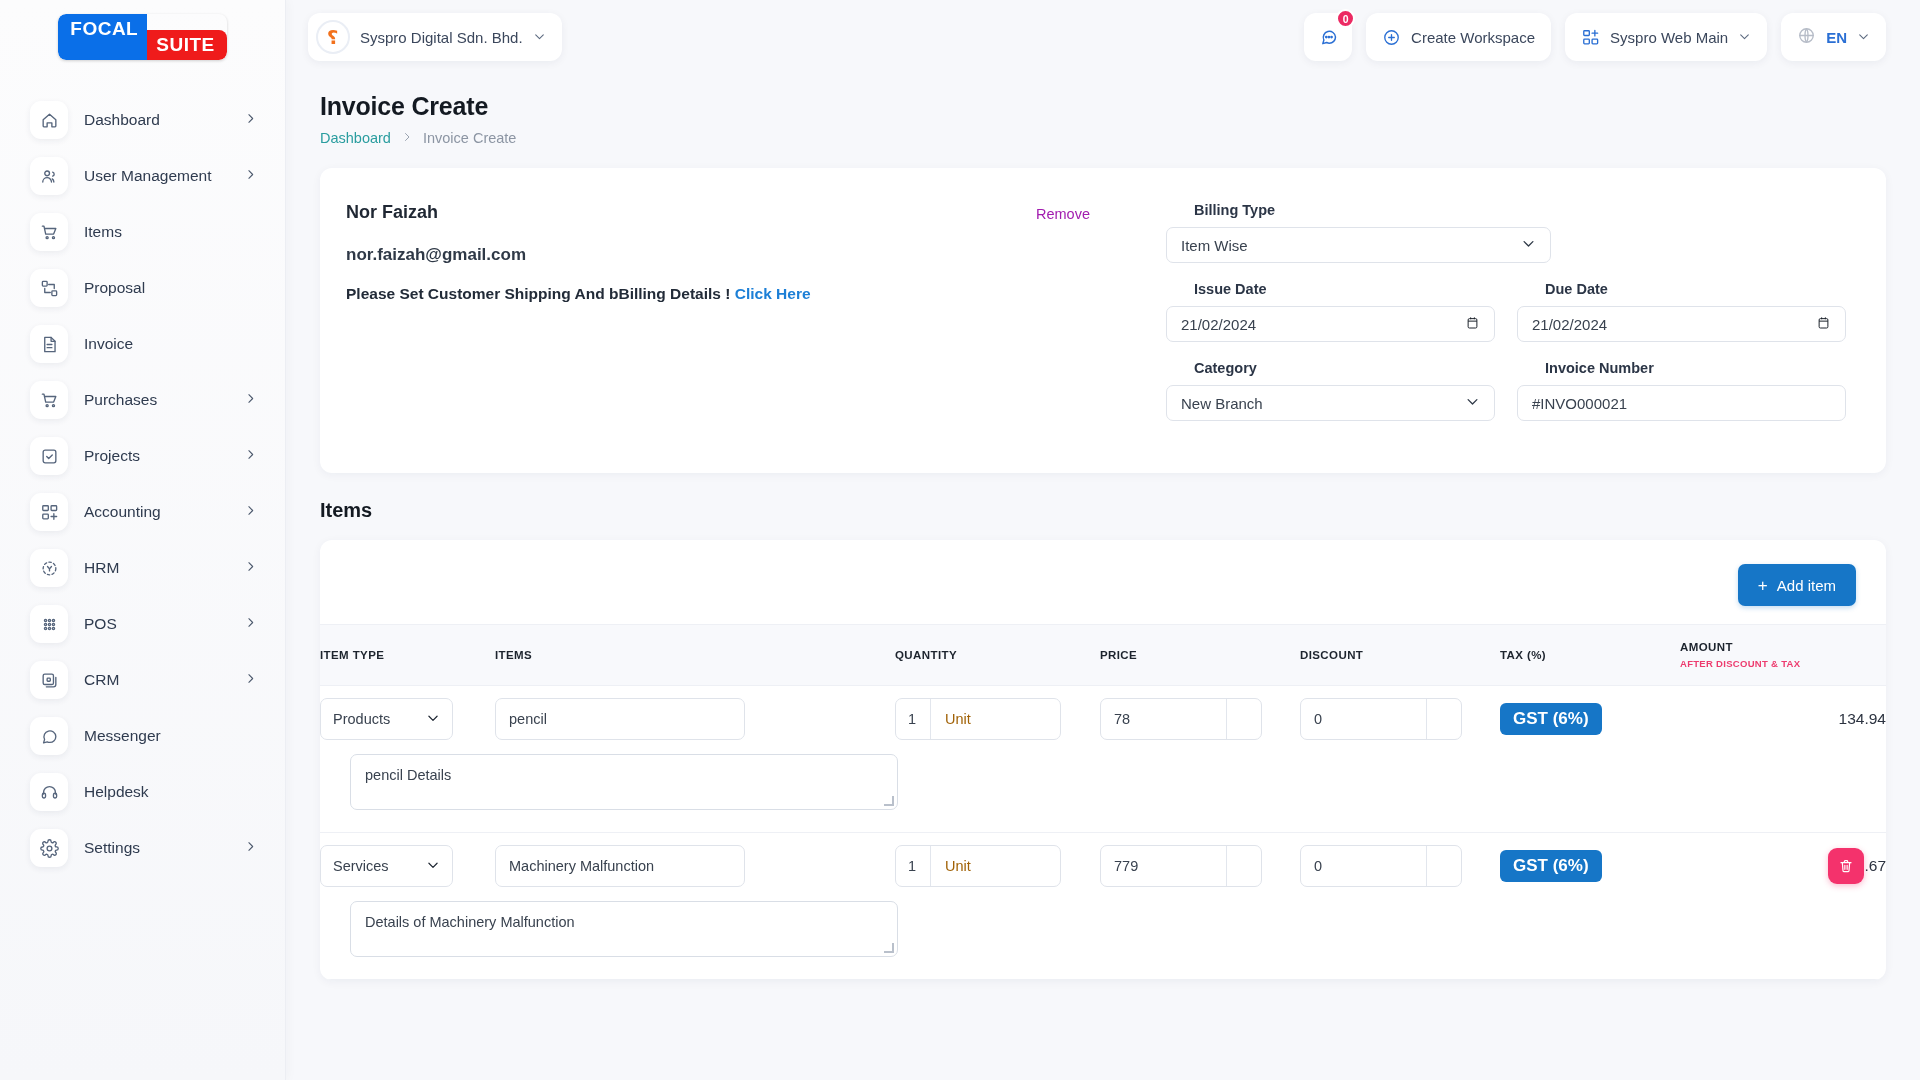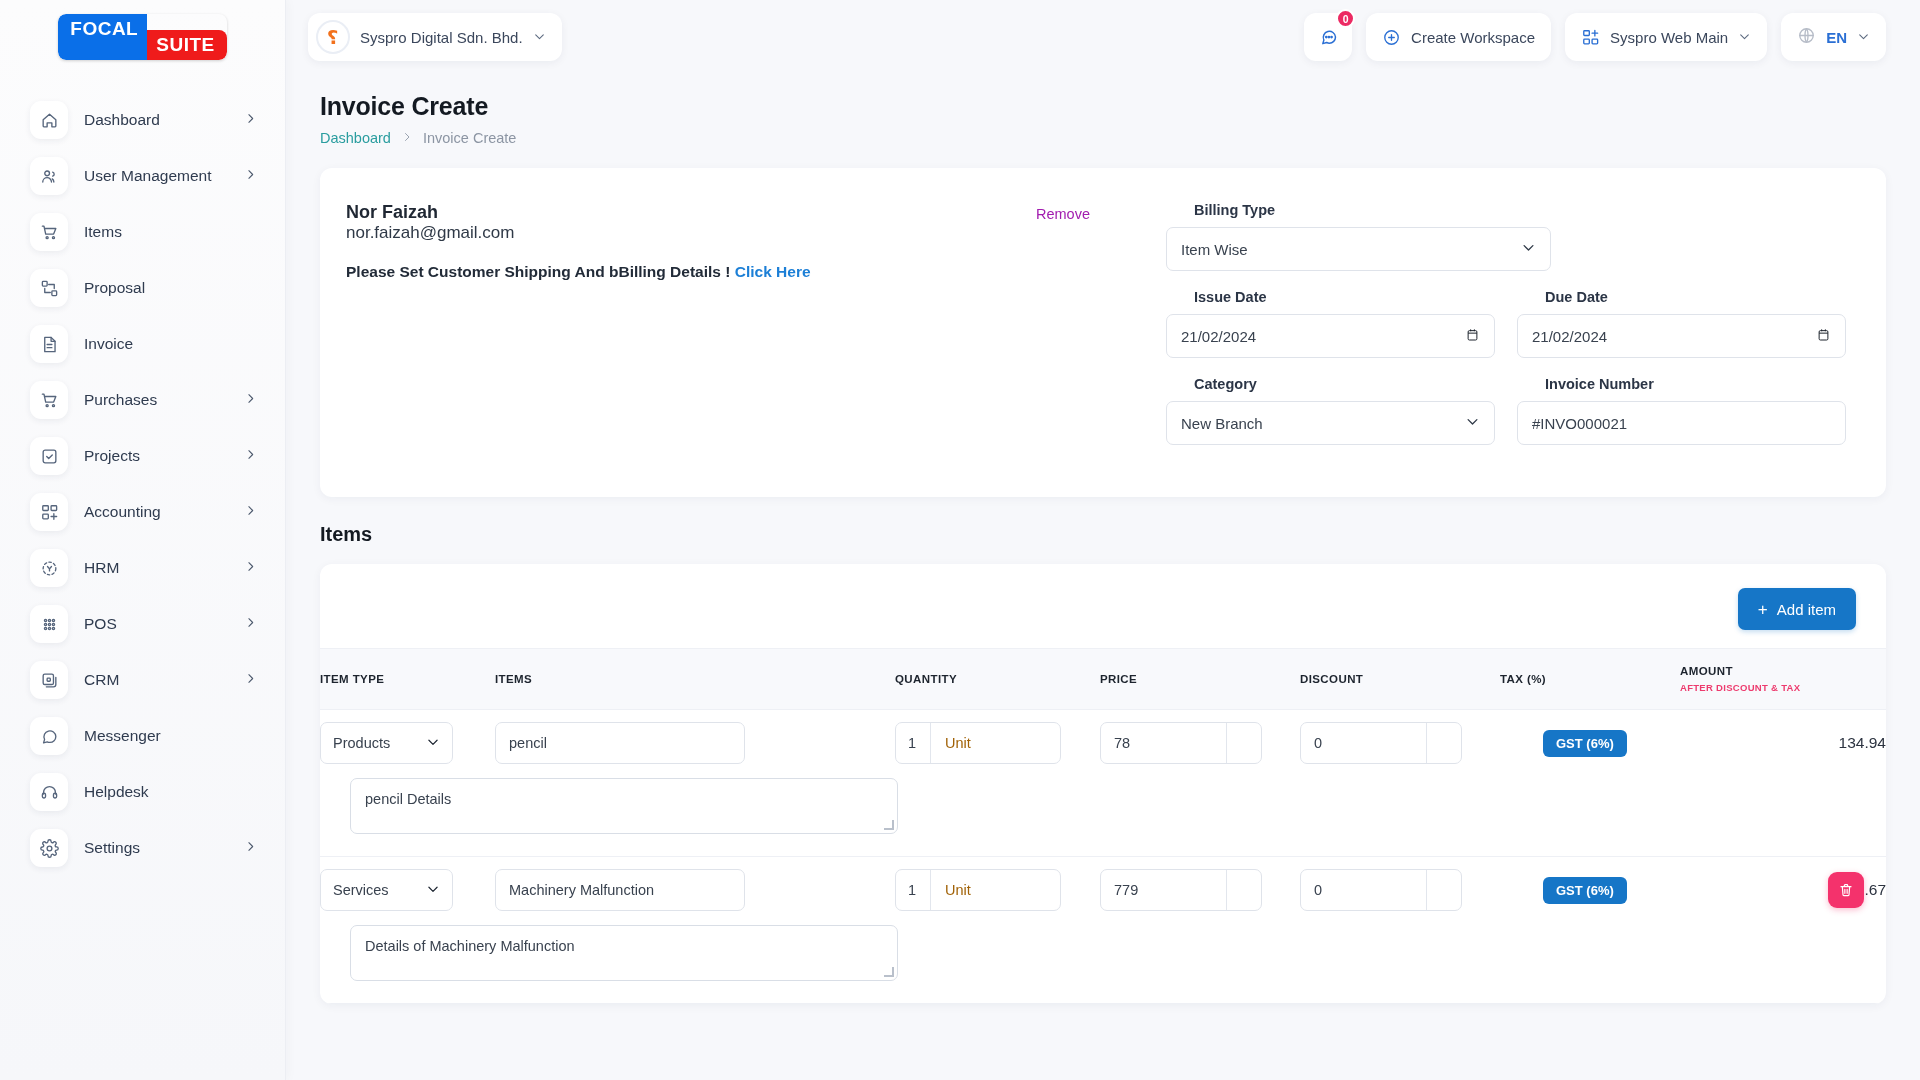--- a/index.html
+++ b/index.html
@@ -91,32 +91,32 @@
   .bc-sep svg{ width:12px;height:12px;stroke:#9aa3b0;stroke-width:2;fill:none;stroke-linecap:round;stroke-linejoin:round;}
   .bc-cur { color:#8c95a3; }
 
   .card {
     background:#fff; border-radius: 12px; margin-top: 22px;
     box-shadow: 0 2px 10px rgba(24,40,72,.05);
   }
   .card-inner { display:flex; padding: 34px 40px 34px 26px; gap: 20px; }
   .cust-col { width: 800px; flex: 0 0 800px; position:relative; padding-left:  0px; }
   .cust-name { font-size: 18px; font-weight:600; color:#1f2733; }
-  .cust-mail { font-size: 17px; color:#2f3947; margin-top: 0; }
+  .cust-mail { font-size: 17px; color:#2f3947; margin-top: 22px; font-weight: bold; }
   .cust-note { margin-top: 20px; font-size:15.5px; font-weight:700; color:#222b38; }
   .cust-note a { color:#1c7fd6; font-weight:600; text-decoration:none; cursor:pointer; }
   .remove-link { position:absolute; right: 56px; top: 4px; color:#a21caf; font-size:14.5px; cursor:pointer; }
 
   .form-col { flex:1; min-width:0; }
   .frow { display:flex; gap: 22px; }
   .fgroup { flex:1; min-width:0; margin-bottom: 18px; }
   .fgroup.narrow { flex: 0 0 385px; }
   .flabel { font-size:14.5px; font-weight:700; color:#2b3546; margin-bottom: 9px; display:block;margin-left:28px; }
   .fctl {
-    height: 44px; width:100%; border:1px solid #dfe3ea; border-radius:7px; background:#fff;
+    height: 36px; width:100%; border:1px solid #dfe3ea; border-radius:7px; background:#fff;
     display:flex; align-items:center; padding: 0 14px; font-size:15px; color:#39424f;
     position:relative; cursor:text;
   }
   .fctl.select { cursor:pointer; }
   .fctl .val { flex:1; }
   .fctl .caret svg { width:15px;height:15px;stroke:#2f3947;stroke-width:2.1;fill:none;stroke-linecap:round;stroke-linejoin:round;}
   .cal svg { width:15px; height:16px; stroke:#1d232c; stroke-width:1.6; fill:none; }
 
   .section-title { font-size: 20px; font-weight:700; color:#141a22; margin: 26px 0 0 0; }
 
@@ -160,22 +160,22 @@
     display:flex;align-items:center;padding:0 13px;font-size:14.5px;color:#39424f; cursor:text;
   }
   .qty-wrap { display:flex; width: 166px; height:42px; border:1px solid #dfe3ea; border-radius:7px; overflow:hidden; background:#fff;}
   .qty-num { width: 35px; display:flex;align-items:center;justify-content:flex-start; padding-left:12px; font-size:14.5px;color:#39424f; border-right:1px solid #e2e6ed;}
   .qty-unit { flex:1; display:flex;align-items:center;padding-left:14px;font-size:14.5px;color:#a16207;}
   .price-wrap { display:flex; width: 162px; height:42px; border:1px solid #dfe3ea; border-radius:7px; overflow:hidden; background:#fff;}
   .price-num { flex:1; display:flex;align-items:center;padding-left:13px;font-size:14.5px;color:#39424f; border-right:1px solid #e2e6ed;}
   .price-tail { width: 34px; }
   .tax-pill {
     display:inline-flex;align-items:center;justify-content:center;
-    background:#1676c7; color:#fff; font-size:13px; font-weight:600;
-    border-radius: 6px; padding: 6px 13px; margin-left: 43px;
+    background:#1676c7; color:#fff; font-size:17px; font-weight:600;
+    border-radius: 6px; padding: 6px 13px;
   }
   td.c-amt { text-align:right; padding-right: 100px; font-size:15.5px; color:#2c3340; position:relative;}
   .del-btn {
     position:absolute; right: 22px; top: 50%; transform: translateY(-50%);
     width: 36px; height:36px; border-radius: 9px; background:#f4326c;
     display:flex;align-items:center;justify-content:center; cursor:pointer;
     box-shadow: 0 2px 6px rgba(244,50,108,.32);
   }
   .del-btn svg { width:16px;height:16px;stroke:#fff;stroke-width:1.8;fill:none;stroke-linecap:round;stroke-linejoin:round;}
   .desc-box {

